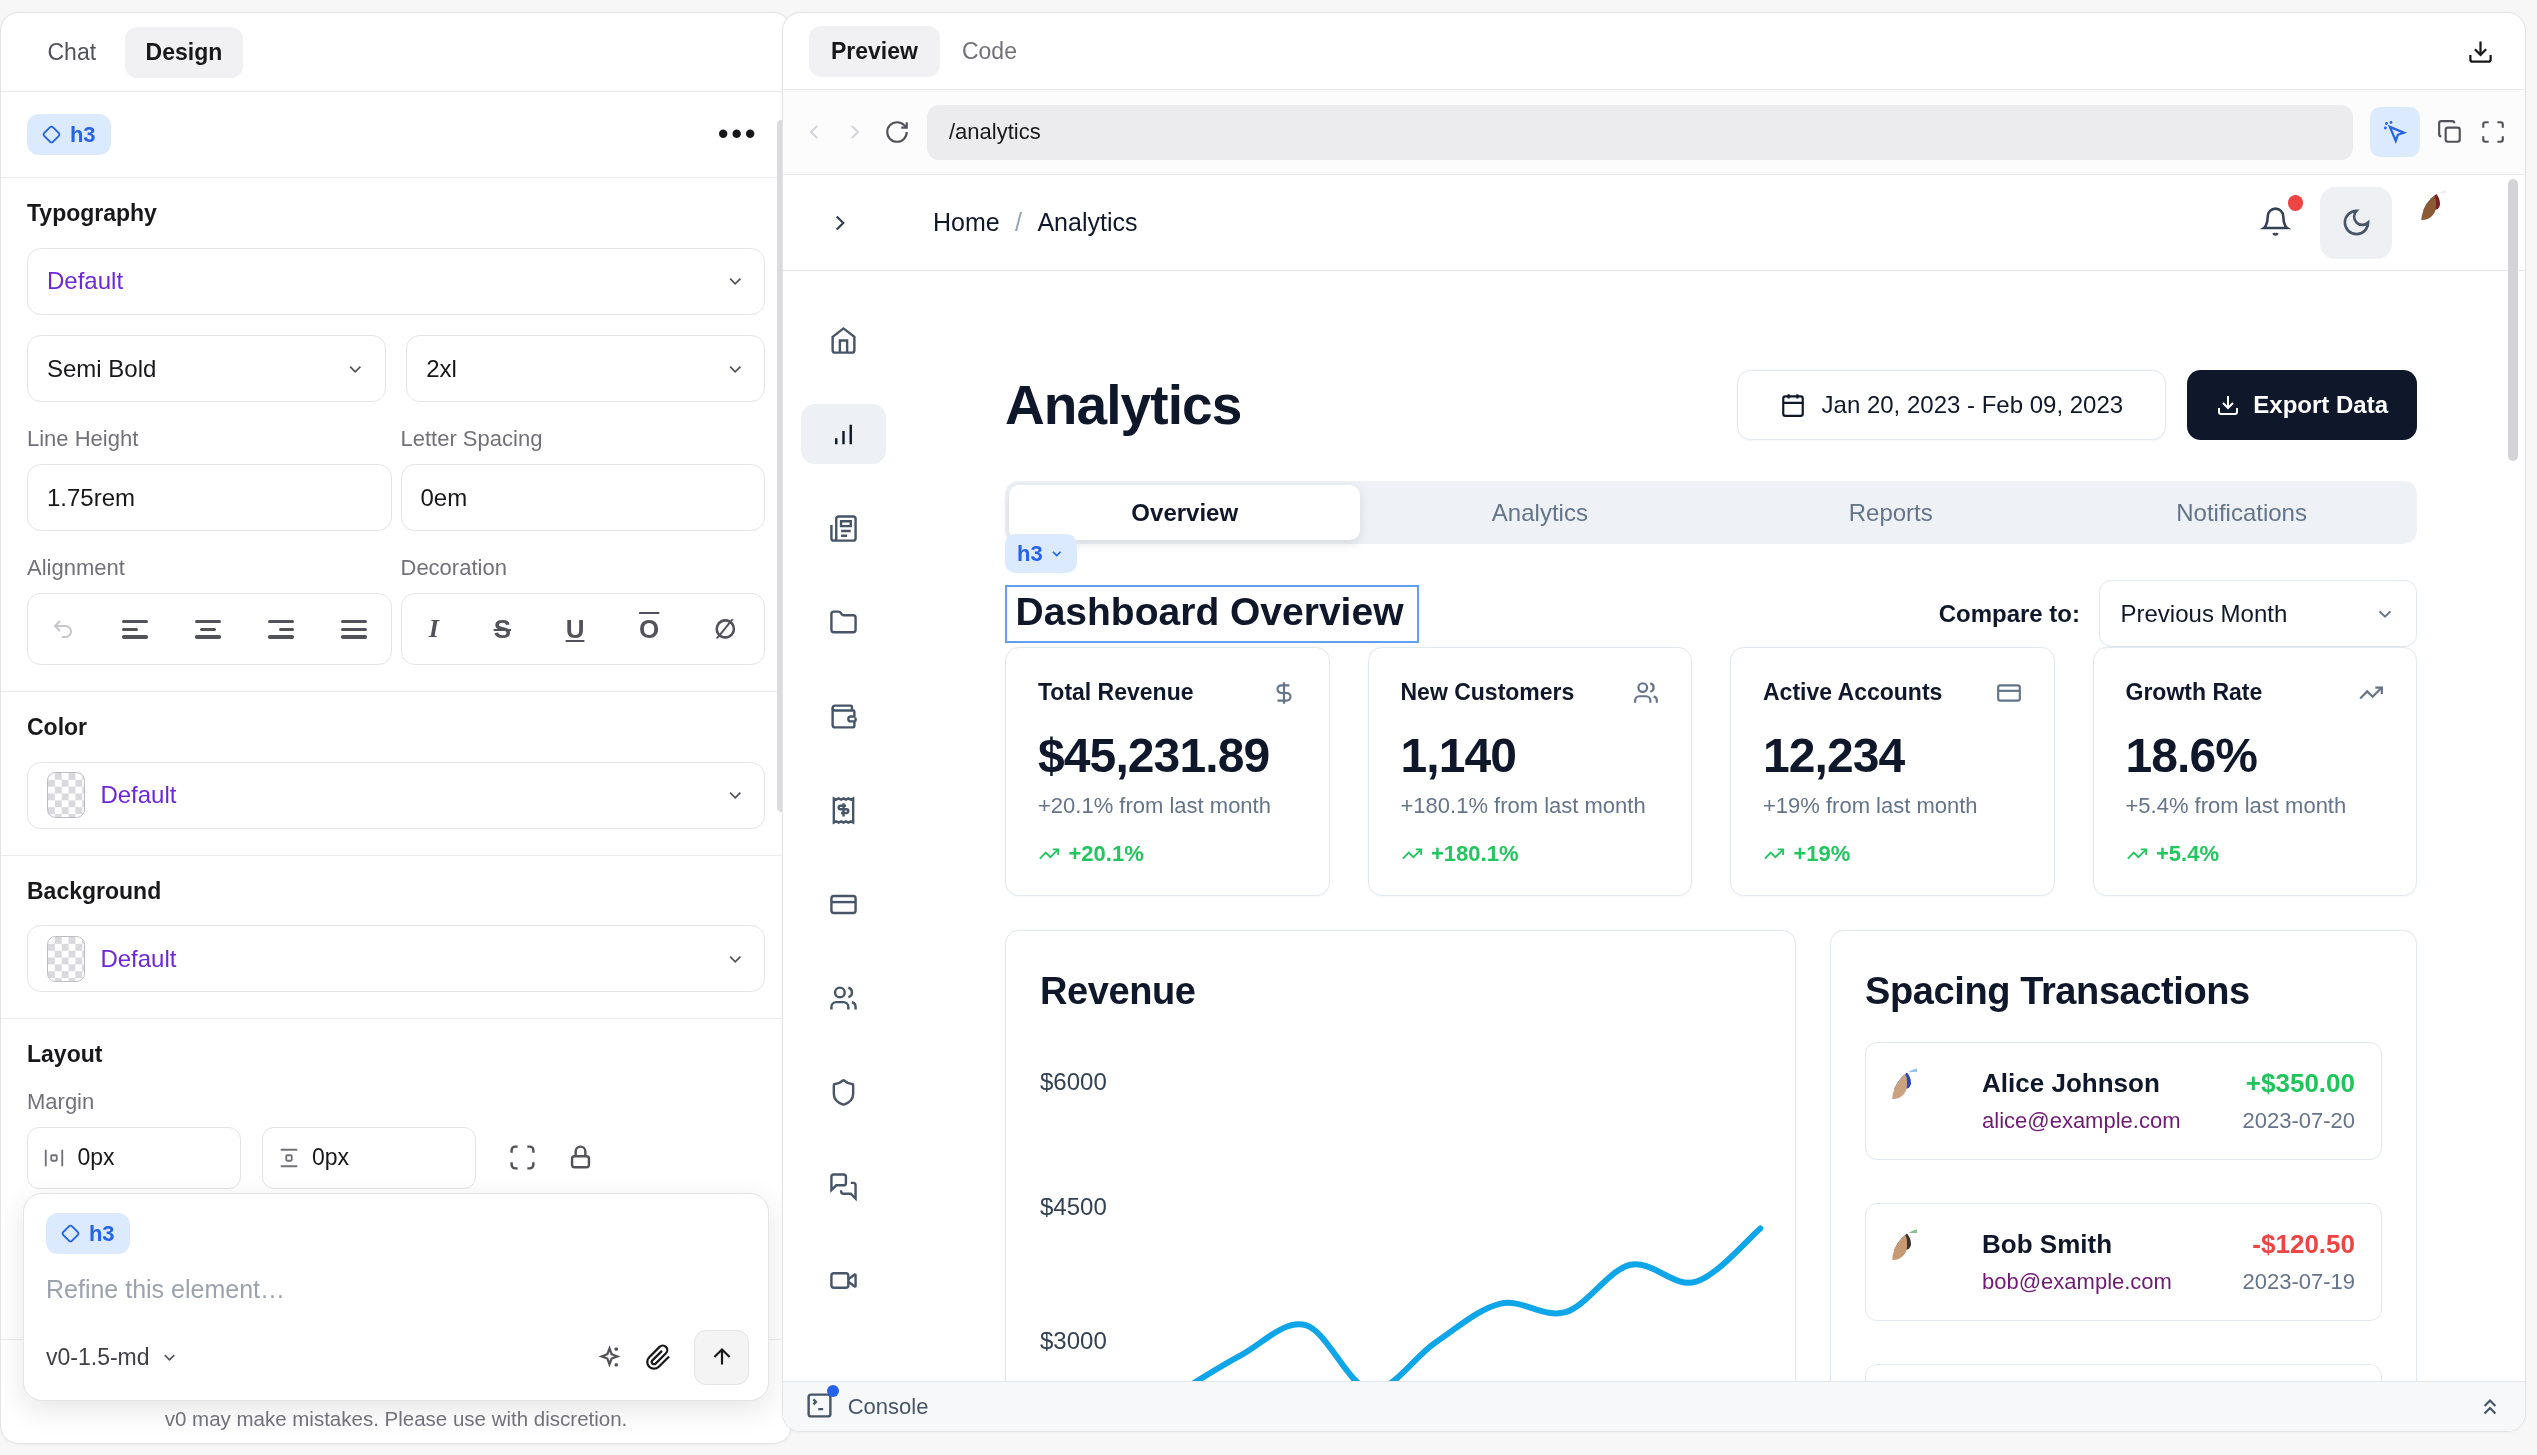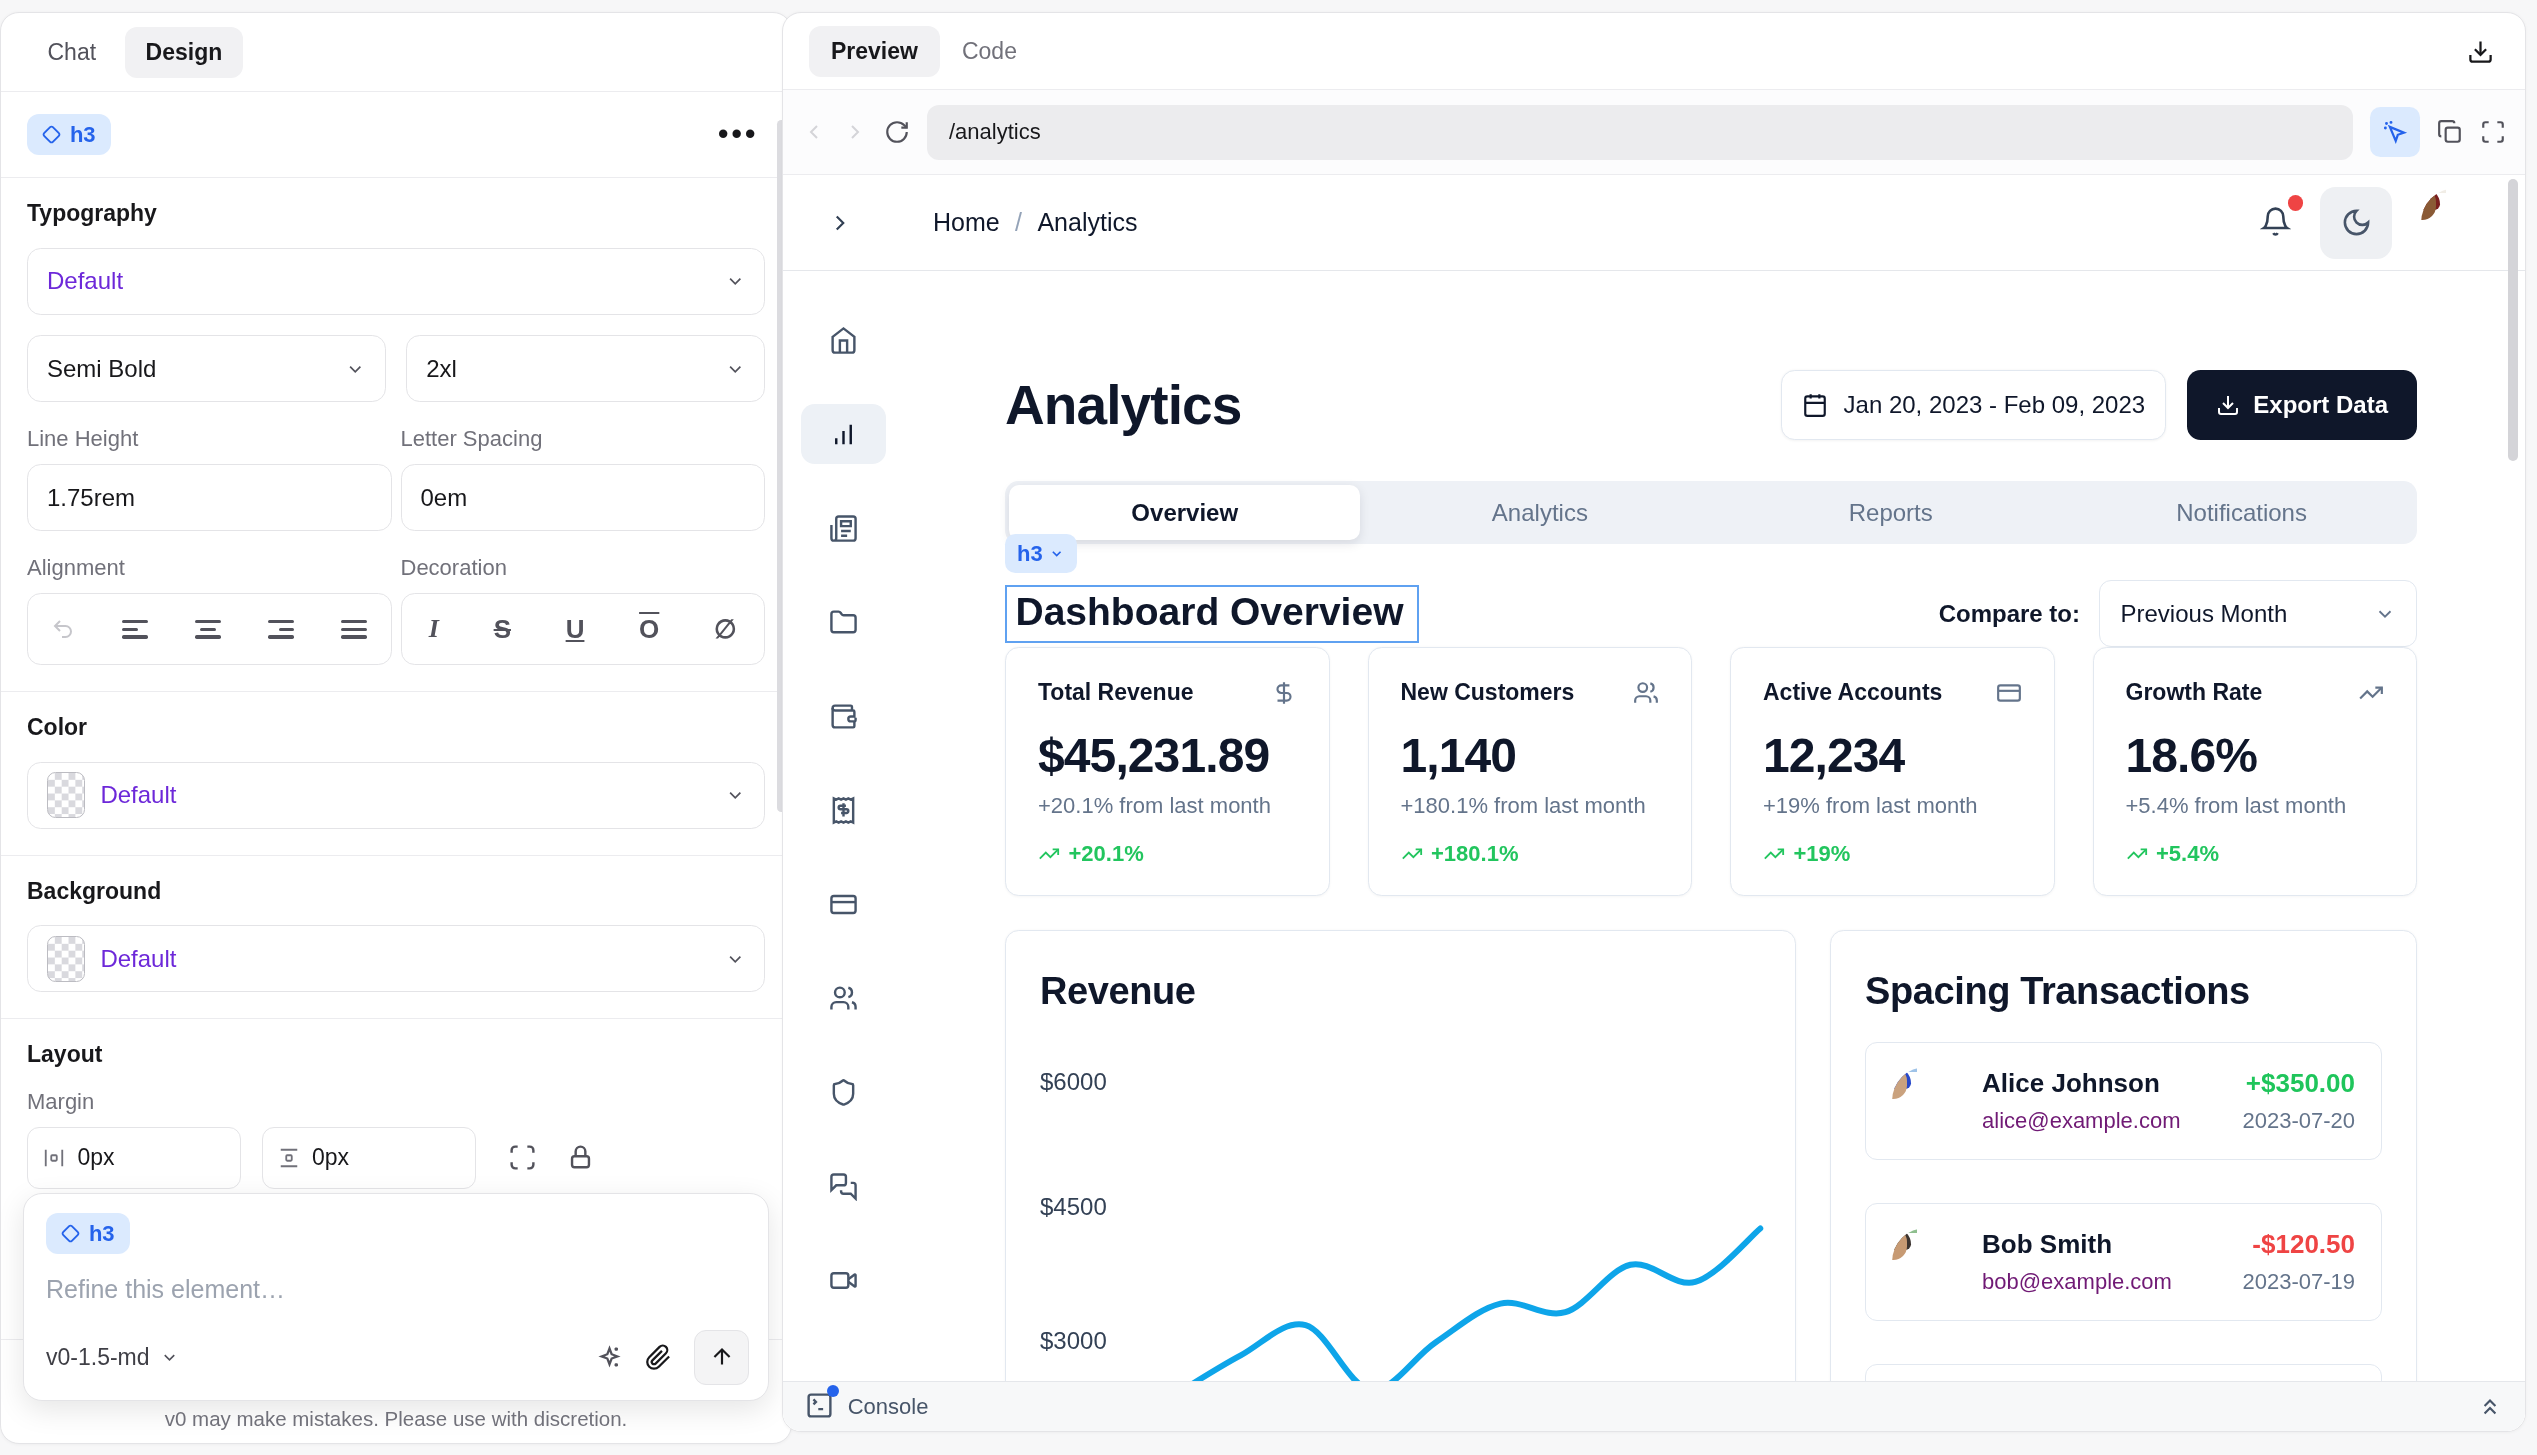--- a/index.html
+++ b/index.html
@@ -70,21 +70,21 @@
   .dot { position:absolute; top:-10.3px; right:-12px; width:15.4px; height:15.4px; border-radius:50%; background:#ef4444; }
   .mode-btn { width:72px; height:72px; border-radius:15.4px; background:#eef0f3; display:flex; align-items:center; justify-content:center; color:#475569; }
   .avatar { width:70px; height:70px; border-radius:50%; overflow:hidden; flex:none; }
   .rail { position:absolute; left:0; top:96px; width:121px; display:flex; flex-direction:column; align-items:center; gap:34px; padding-top:39px; color:#475569; }
   .rail-item { width:85px; height:60px; display:flex; align-items:center; justify-content:center; border-radius:13.7px; }
   .rail-item.active { background:#edf1f6; }
   .app-main { margin:0 108px 0 222px; }
   .title-row { display:flex; align-items:center; margin-top:99px; }
   .h1 { font-size:55px; font-weight:800; color:#0f172a; letter-spacing:-0.9px; }
   .title-actions { margin-left:auto; display:flex; align-items:center; gap:20.5px; }
-  .date-btn { display:flex; align-items:center; gap:15.4px; height:70px; padding:0 20px; border:0.9px solid #e2e8f0; border-radius:13.7px; font-size:24px; font-weight:500; color:#0f172a; background:#fff; box-shadow:0 0.9px 2.6px rgba(0,0,0,.05); }
+  .date-btn { display:flex; align-items:center; gap:15.4px; height:70px; padding:0 42px; border:0.9px solid #e2e8f0; border-radius:13.7px; font-size:24px; font-weight:500; color:#0f172a; background:#fff; box-shadow:0 0.9px 2.6px rgba(0,0,0,.05); }
   .export-btn { display:flex; align-items:center; gap:13.7px; height:70px; padding:0 29px; background:#0f172a; color:#fff; border-radius:13.7px; font-size:24px; font-weight:600; }
   .seg-tabs { display:flex; margin-top:41px; height:63px; background:#eef1f6; border-radius:13.7px; }
   .seg-tab { flex:1; display:flex; align-items:center; justify-content:center; font-size:24px; font-weight:500; color:#64748b; }
   .seg-tab.active { background:#fff; margin:4.3px; border-radius:10.3px; color:#0f172a; font-weight:600; box-shadow:0 3.4px 10.3px rgba(15,23,42,.10); }
   .sel-badge { position:relative; z-index:3; display:inline-flex; align-items:center; gap:6.8px; background:#dbeafe; color:#2563eb; font-size:22px; font-weight:700; border-radius:10.3px; padding:6.8px 12px; margin-top:-10.3px; }
   .heading-row { display:flex; align-items:center; margin-top:6.8px; }
   .sel-outline { display:inline-block; border:2.6px solid #5fa1f1; padding:3.4px 13.7px 6.8px 8.5px; }
   .h2 { font-size:39px; font-weight:700; color:#0f172a; }
   .compare { margin-left:auto; display:flex; align-items:center; gap:19px; }
   .compare-label { font-size:24px; font-weight:600; color:#0f172a; }

